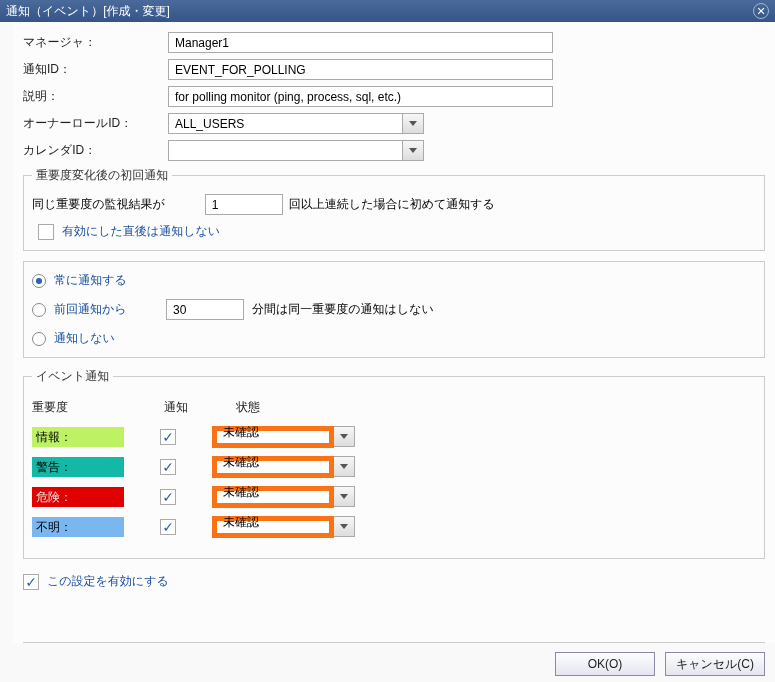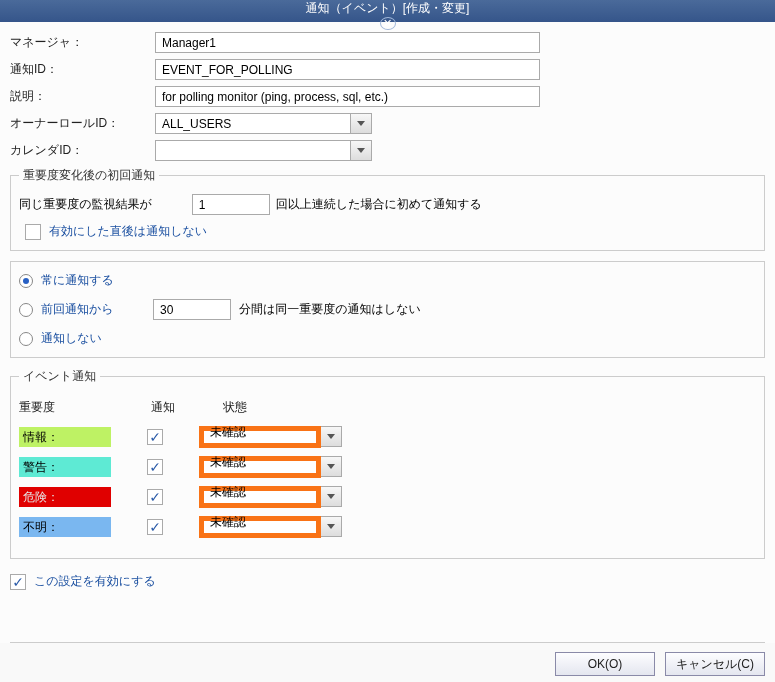--- a/index.html
+++ b/index.html
@@ -14,30 +14,30 @@
     .titlebar {
       background: #3a5a8a;
       background: linear-gradient(#4a6a9a, #35558a);
       color: #fff;
       height: 22px;
       display: flex;
       align-items: center;
       padding: 0 6px;
       font-size: 12px;
       justify-content: space-between;
-      flex-direction: column;
     }
     .close-btn {
       width: 16px; height: 16px; border:1px solid #9fb6d8; border-radius: 50%;
       display:flex;align-items:center;justify-content:center;
       color:#fff;cursor:pointer;font-size:11px;line-height:1;
     }
     .content {
       padding: 10px 10px 0 10px;
       background: #fcfcfc;
+      margin-left: 13px;
     }
     .form-row {
       display: flex;
       align-items: center;
       margin-bottom: 6px;
     }
     .form-row .label {
       width: 145px;
       color: #222;
     }
@@ -47,21 +47,21 @@
       padding: 2px 6px;
       font-size: 12px;
       background:#fff;
       font-family: inherit;
     }
     .w-long { width: 385px; }
     .select-wrap {
       position: relative; display:inline-flex;
     }
     .select-box {
-      border:1px solid #aaa; height:21px; width:196px; background:#fff; padding:2px 6px;
+      border:1px solid #aaa; height:21px; width:235px; background:#fff; padding:2px 6px;
       display:flex;align-items:center;
     }
     .select-btn {
       width:21px;height:21px;border:1px solid #aaa;border-left:none;
       background:linear-gradient(#f7f7f7,#ddd);
       display:flex;align-items:center;justify-content:center;cursor:pointer;
     }
     .arrow-down {
       width:0;height:0;border-left:4px solid transparent;border-right:4px solid transparent;border-top:5px solid #555;
     }
@@ -89,21 +89,21 @@
     .radio-inner { width:6px;height:6px;border-radius:50%;background:#2860c4; }
     .event-table { margin-top:4px; }
     .event-header { display:flex; gap:12px; margin-bottom:8px;}
     .event-header .col { color:#222; }
     .col-sev { width:120px; }
     .col-notify { width:60px; text-align:left;}
     .col-status { width:150px; }
     .event-row { display:flex; align-items:center; height:26px; margin-bottom:4px;}
     .sev-badge { width:92px; height:20px; color:#000; padding:1px 4px; font-size:12px; display:flex;align-items:center;}
     .sev-info { background:#bef264; }
-    .sev-warn { background:#5eead4; }
+    .sev-warn { background:#14b8a6; }
     .sev-crit { background:#e00000; color:#e5e5e5;}
     .sev-unk  { background:#7ab7f0; }
     .ev-check-cell { width:60px; display:flex; padding-left:8px;}
     .status-select { display:flex; }
     .status-box {
       border:5px solid #f97316;height:22px;width:122px;background:#fff;padding:2px 6px;display:flex;align-items:flex-end;
     }
     .bottom-check { margin: 14px 0 0 0; display:flex; align-items:center; gap:8px;}
     .button-bar {
       position:absolute; bottom:6px; right:10px; display:flex; gap:10px;

